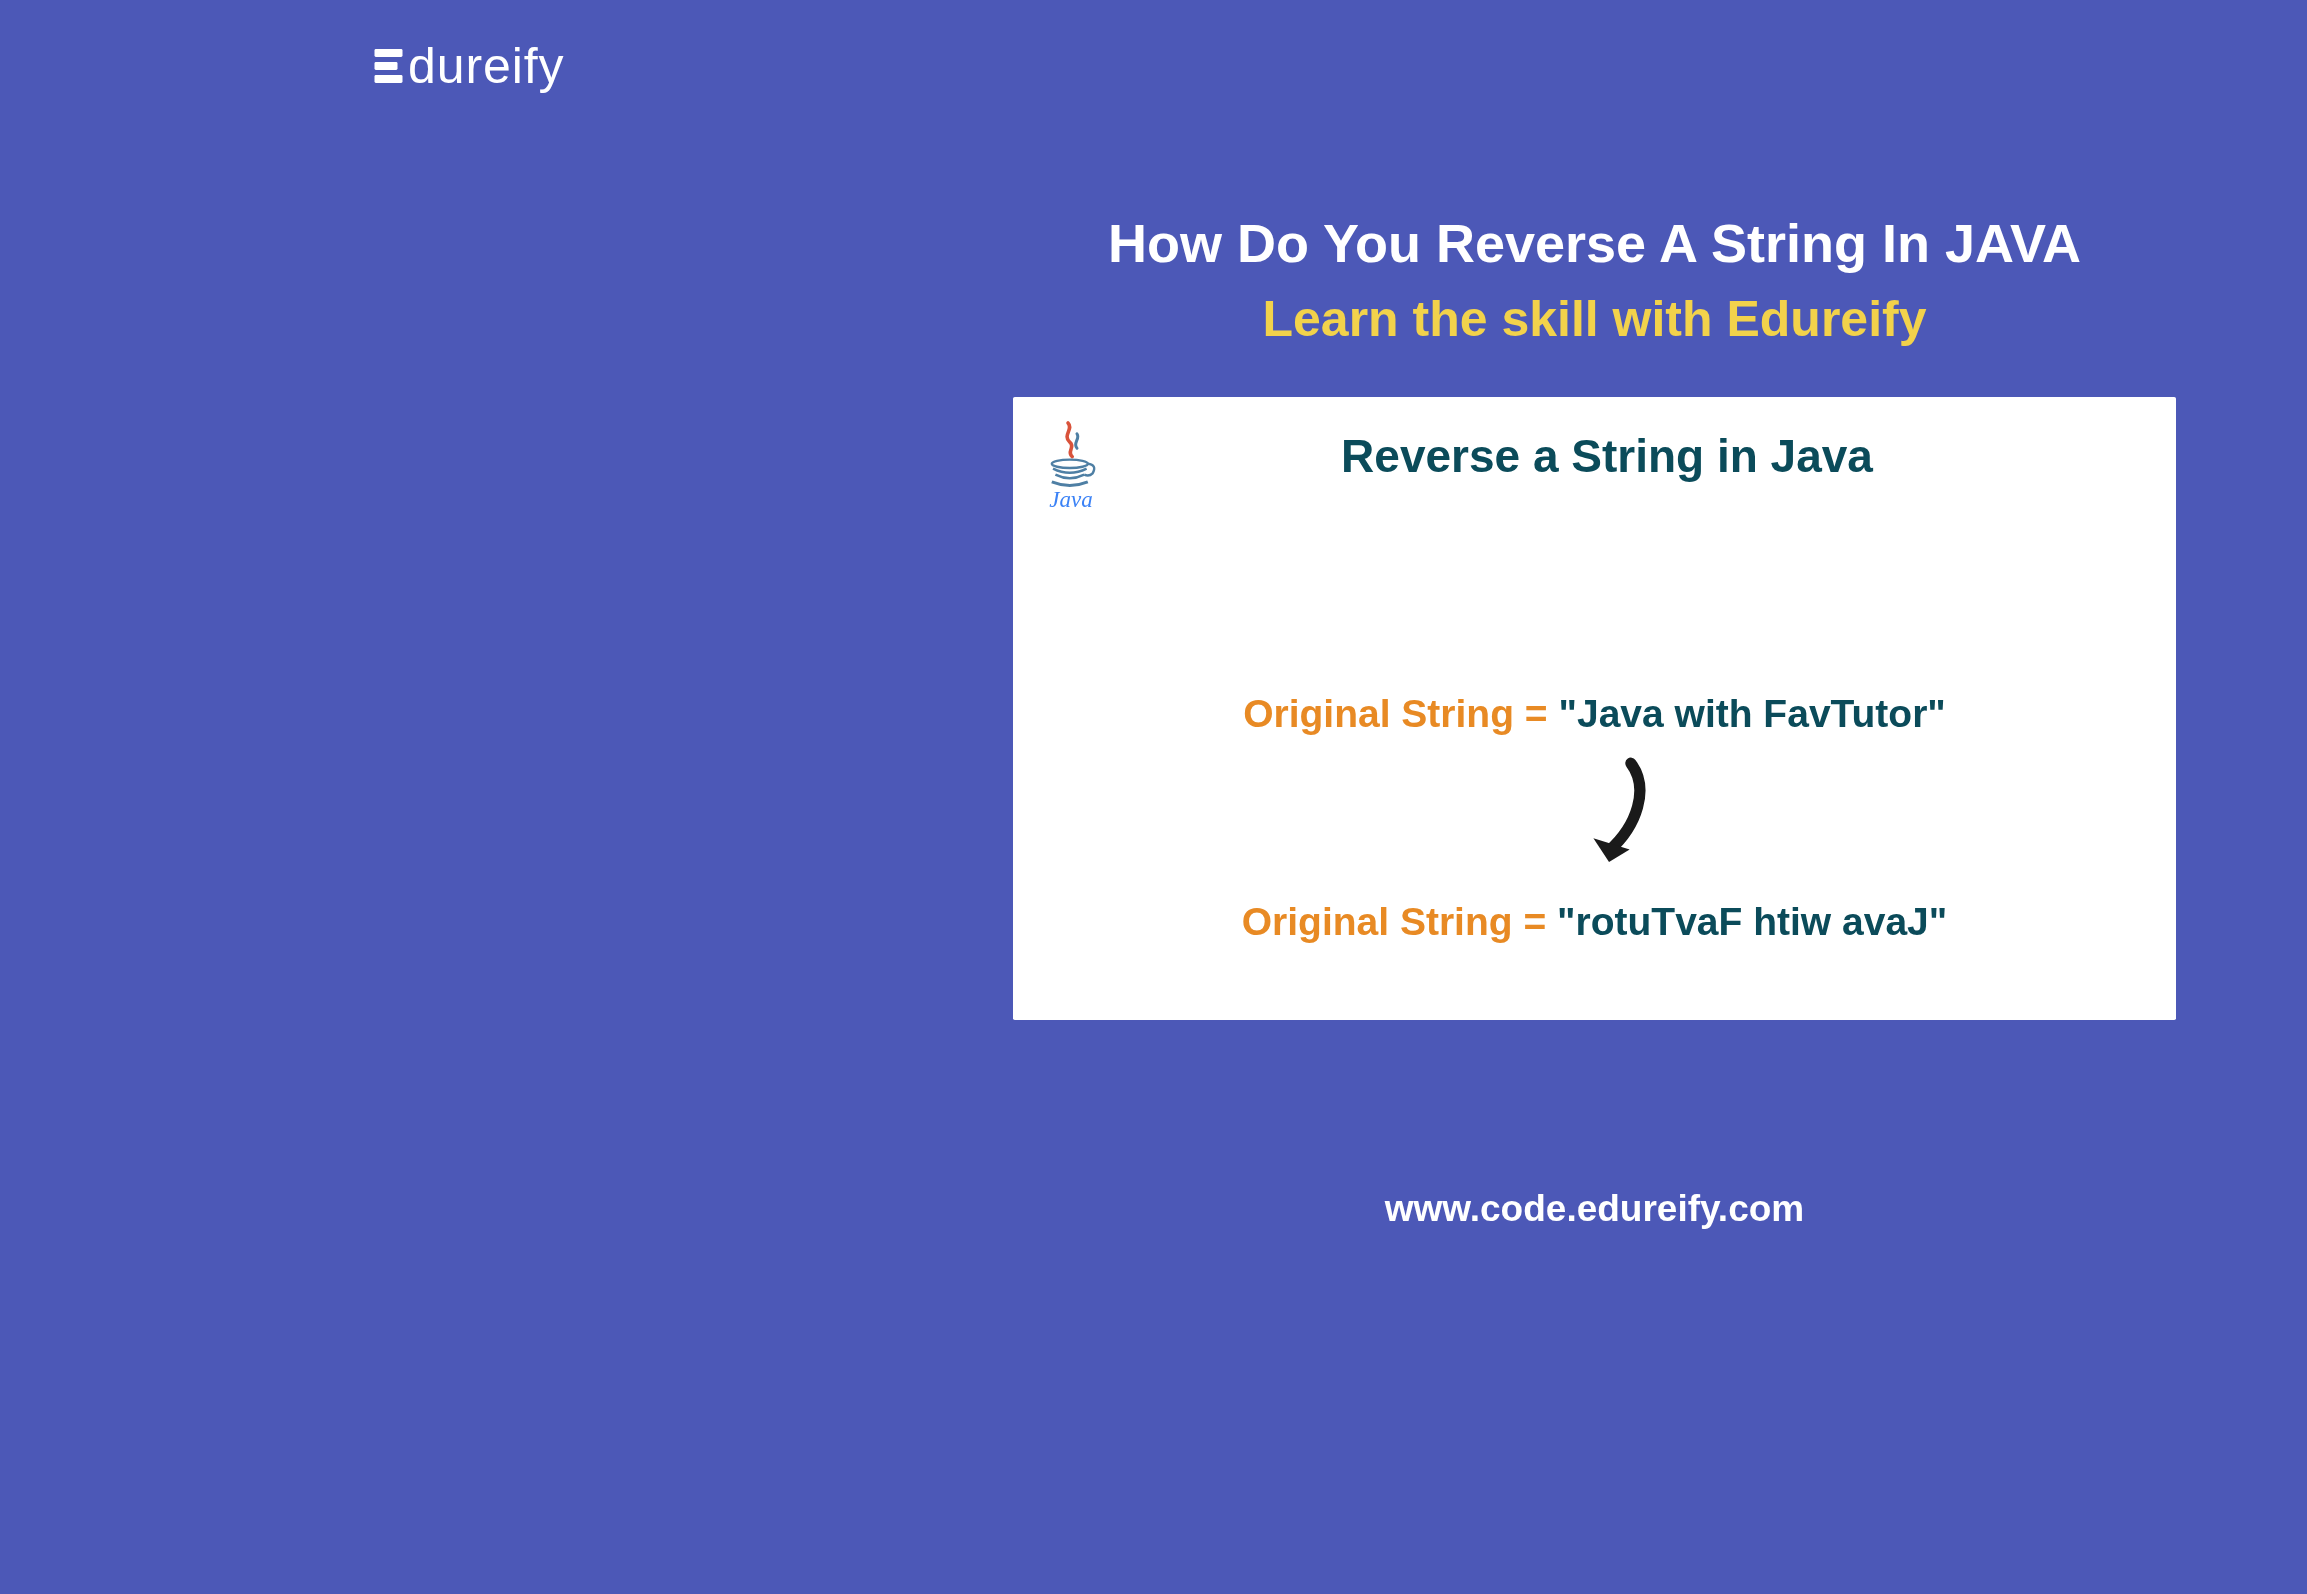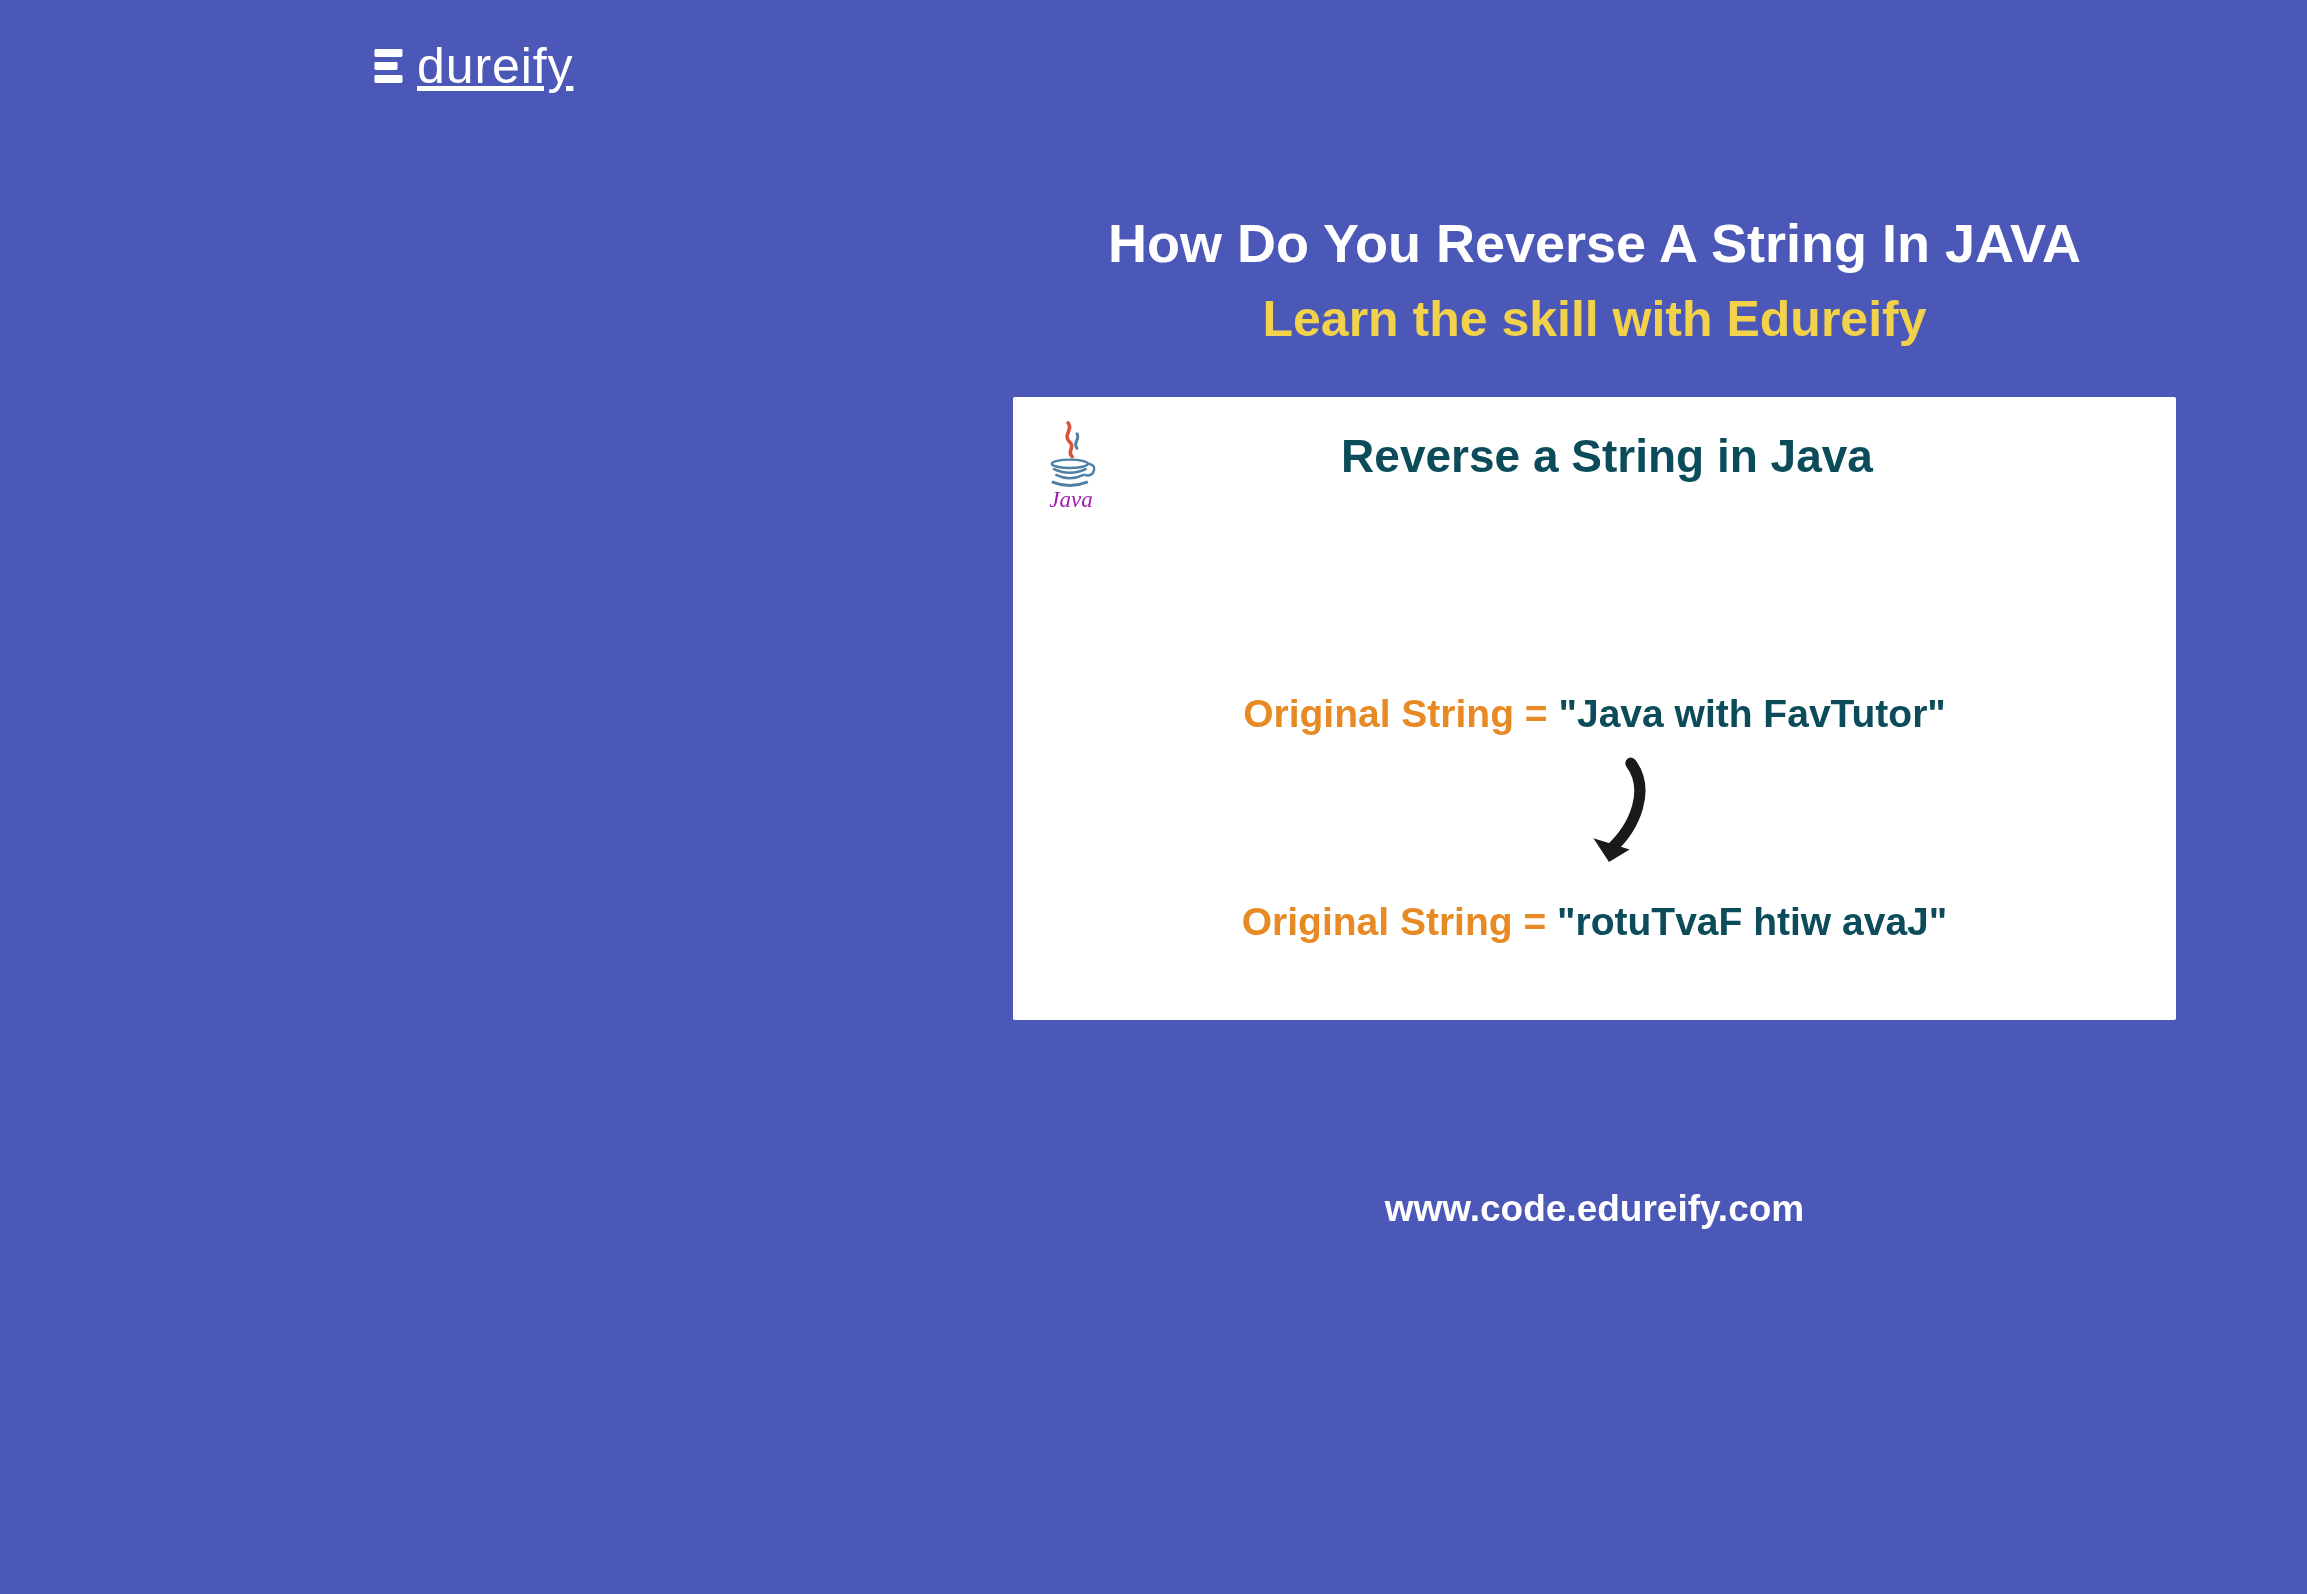--- a/index.html
+++ b/index.html
@@ -20,23 +20,22 @@
     width: 2525px;
     height: 1262px;
     background: #4c58b7;
   }
   .logo {
     position: absolute;
     top: 37px;
     left: 42px;
     display: flex;
     align-items: center;
-    gap: 15px;
+    gap: 6px;
     color: #fff;
-    text-decoration: underline;
   }
   .logo-bars {
     display: flex;
     flex-direction: column;
     gap: 5px;
   }
   .logo-bars span {
     display: block;
     width: 28px;
     height: 8.3px;
@@ -84,21 +83,21 @@
     border-radius: 1.8px;
   }
   .java-logo {
     position: absolute;
     top: 18.5px;
     left: 28px;
     text-align: center;
   }
   .java-cup svg { display: block; }
   .java-word {
-    color: #a21caf;
+    color: #3b82f6;
     font-size: 23px;
     font-family: Georgia, serif;
     font-style: italic;
     margin-top: -2.8px;
   }
   .card-title {
     position: absolute;
     top: 32px;
     left: 0;
     width: 100%;

